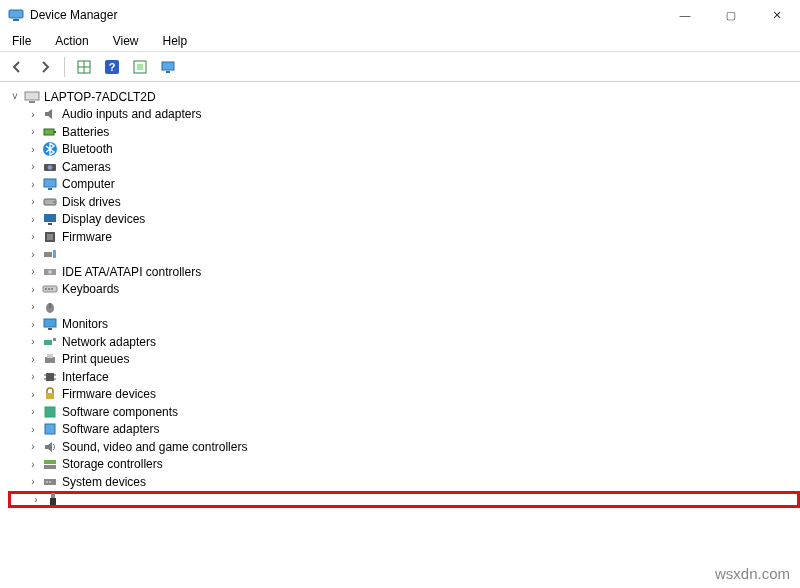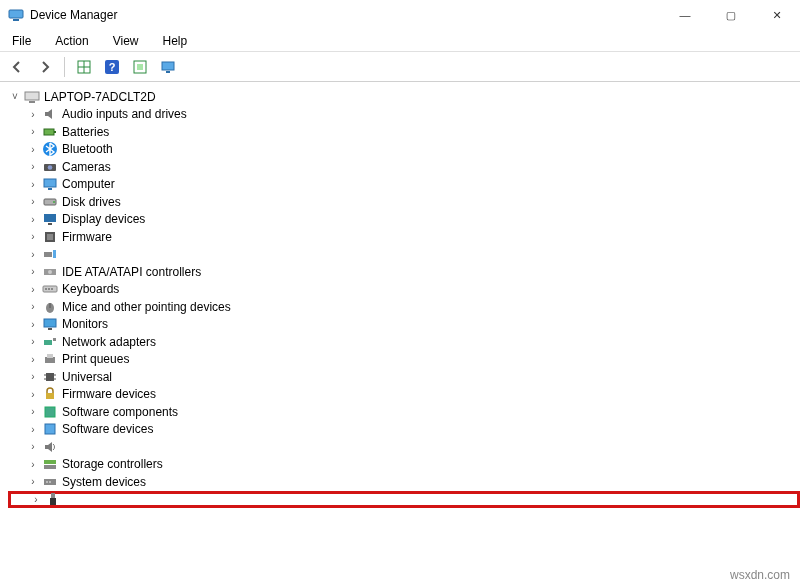--- a/index.html
+++ b/index.html
@@ -86,21 +86,21 @@
     flex-shrink: 0;
   }
   .label { font-size: 12px; }
   .highlight-box {
     border: 3px solid #d21414;
     background: transparent;
   }
   .watermark {
     position: absolute;
     right: 10px; bottom: 6px;
-    font-size: 12px; color: #888;
+    font-size: 15px; color: #888;
   }
   svg { display: block; }
 </style>
 </head>
 <body>
 
 <div class="titlebar">
   <span class="app-icon">
     <svg width="16" height="16" viewBox="0 0 16 16">
       <rect x="1" y="3" width="14" height="8" rx="1" fill="#5aa9e6" stroke="#2b6fab"></rect>
@@ -172,21 +172,21 @@
     <span class="label">LAPTOP-7ADCLT2D</span>
   </div>
   <div id="nodes">
       <div class="node-row">
         <span class="expander">›</span>
         <span class="devicon">
           <svg width="16" height="16" viewBox="0 0 16 16">
             <path d="M3 6v4h3l4 3V3L6 6H3z" fill="#7a7a7a"></path>
           </svg>
         </span>
-        <span class="label">Audio inputs and drives</span>
+        <span class="label">Audio inputs and adapters</span>
       </div>
       <div class="node-row">
         <span class="expander">›</span>
         <span class="devicon">
           <svg width="16" height="16" viewBox="0 0 16 16">
             <rect x="2" y="5" width="10" height="6" fill="#6ab04c" stroke="#2d6a1e"></rect>
             <rect x="12" y="7" width="2" height="2" fill="#2d6a1e"></rect>
           </svg>
         </span>
         <span class="label">Batteries</span>
@@ -283,21 +283,20 @@
         <span class="label">Keyboards</span>
       </div>
       <div class="node-row">
         <span class="expander">›</span>
         <span class="devicon">
           <svg width="16" height="16" viewBox="0 0 16 16">
             <ellipse cx="8" cy="9" rx="4" ry="5" fill="#888"></ellipse>
             <line x1="8" y1="4" x2="8" y2="9" stroke="#555"></line>
           </svg>
         </span>
-        <span class="label">Mice and other pointing devices</span>
       </div>
       <div class="node-row">
         <span class="expander">›</span>
         <span class="devicon">
           <svg width="16" height="16" viewBox="0 0 16 16">
             <rect x="2" y="3" width="12" height="8" fill="#4aa3df" stroke="#2b6fab"></rect>
             <rect x="6" y="12" width="4" height="2" fill="#555"></rect>
           </svg>
         </span>
         <span class="label">Monitors</span>
@@ -326,21 +325,21 @@
         <span class="expander">›</span>
         <span class="devicon">
           <svg width="16" height="16" viewBox="0 0 16 16">
             <rect x="4" y="4" width="8" height="8" fill="#555"></rect>
             <line x1="2" y1="6" x2="4" y2="6" stroke="#555"></line>
             <line x1="2" y1="10" x2="4" y2="10" stroke="#555"></line>
             <line x1="12" y1="6" x2="14" y2="6" stroke="#555"></line>
             <line x1="12" y1="10" x2="14" y2="10" stroke="#555"></line>
           </svg>
         </span>
-        <span class="label">Universal</span>
+        <span class="label">Interface</span>
       </div>
       <div class="node-row">
         <span class="expander">›</span>
         <span class="devicon">
           <svg width="16" height="16" viewBox="0 0 16 16">
             <rect x="4" y="7" width="8" height="6" fill="#d4af37"></rect>
             <path d="M5 7V5a3 3 0 016 0v2" fill="none" stroke="#a07a1f" stroke-width="1.5"></path>
           </svg>
         </span>
         <span class="label">Firmware devices</span>
@@ -354,30 +353,31 @@
         </span>
         <span class="label">Software components</span>
       </div>
       <div class="node-row">
         <span class="expander">›</span>
         <span class="devicon">
           <svg width="16" height="16" viewBox="0 0 16 16">
             <rect x="3" y="3" width="10" height="10" fill="#5aa9e6" stroke="#2b6fab"></rect>
           </svg>
         </span>
-        <span class="label">Software devices</span>
+        <span class="label">Software adapters</span>
       </div>
       <div class="node-row">
         <span class="expander">›</span>
         <span class="devicon">
           <svg width="16" height="16" viewBox="0 0 16 16">
             <path d="M3 6v4h3l4 3V3L6 6H3z" fill="#7a7a7a"></path>
             <path d="M11 5c2 1 2 5 0 6" stroke="#7a7a7a" fill="none"></path>
           </svg>
         </span>
+        <span class="label">Sound, video and game controllers</span>
       </div>
       <div class="node-row">
         <span class="expander">›</span>
         <span class="devicon">
           <svg width="16" height="16" viewBox="0 0 16 16">
             <rect x="2" y="4" width="12" height="4" fill="#6ab04c"></rect>
             <rect x="2" y="9" width="12" height="4" fill="#888"></rect>
           </svg>
         </span>
         <span class="label">Storage controllers</span>

